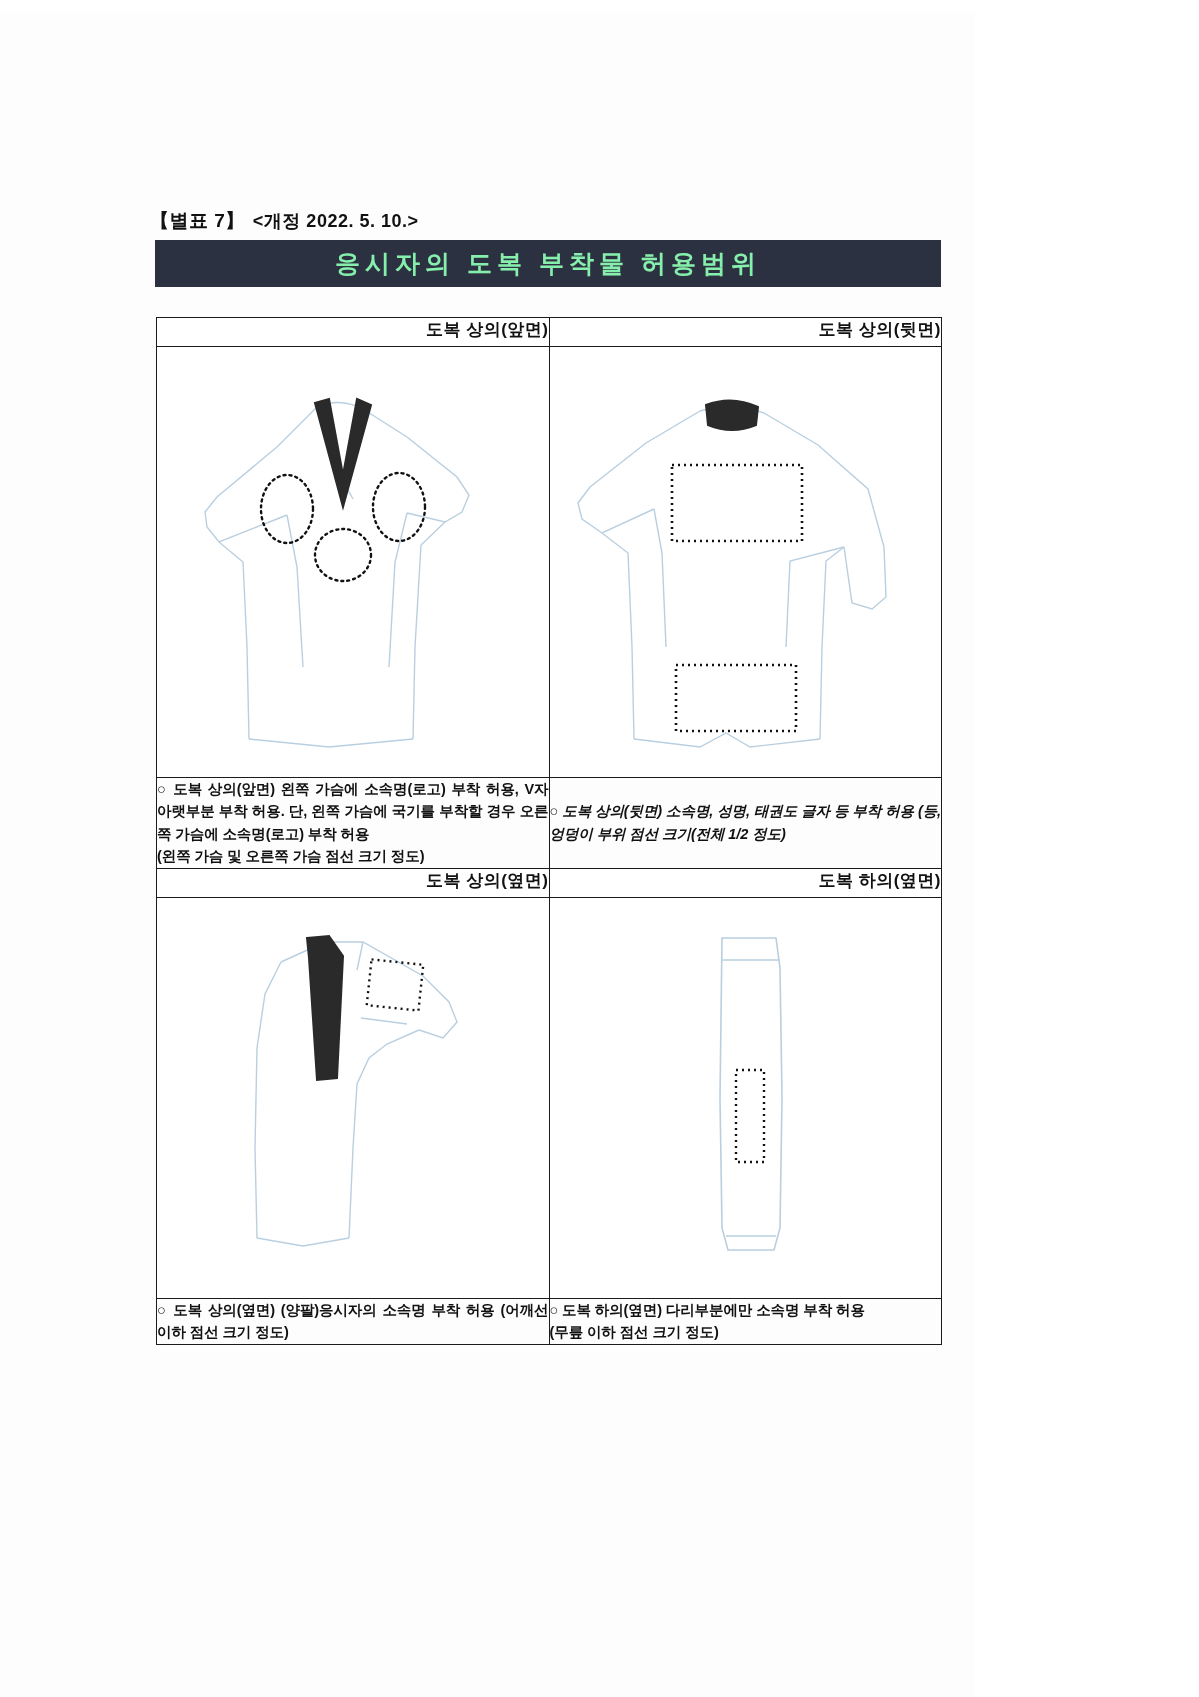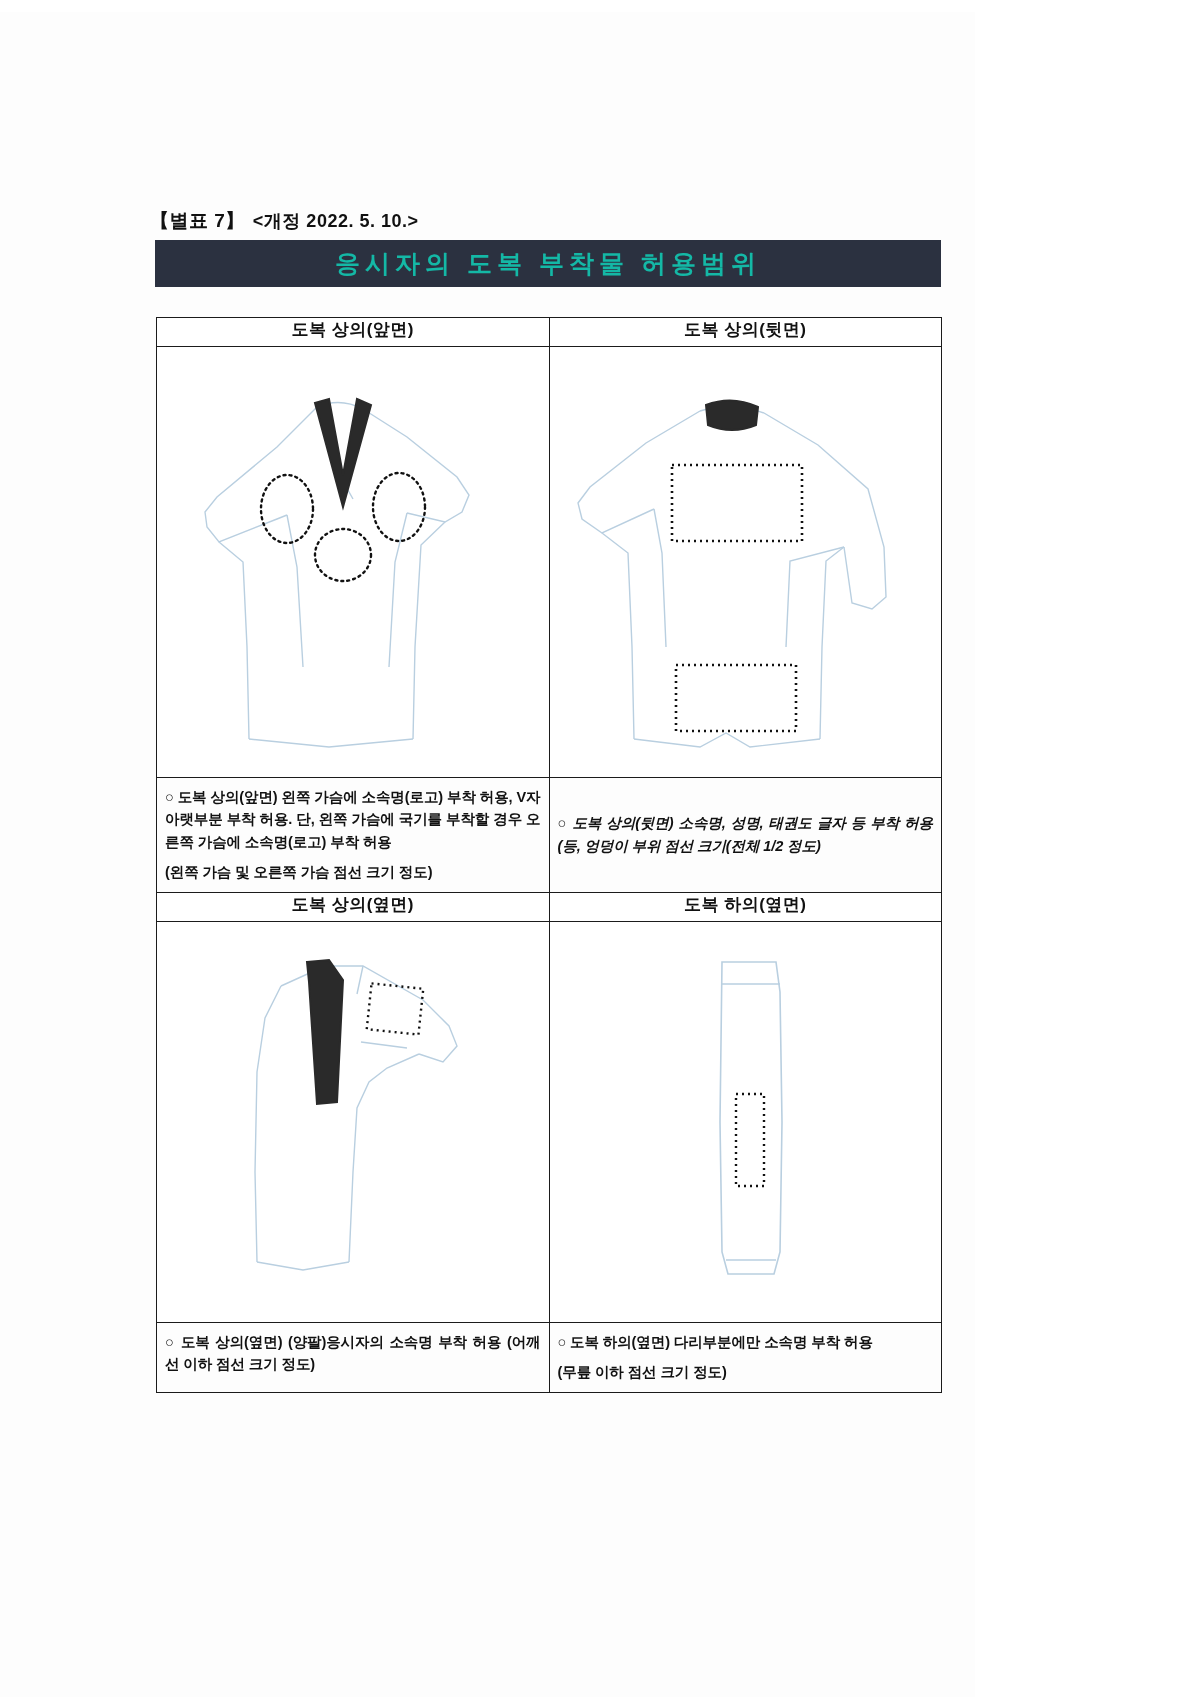--- a/index.html
+++ b/index.html
@@ -37,21 +37,21 @@
     margin-left: 8px;
   }
   
   .title-bar {
     position: absolute;
     left: 155px;
     top: 228px;
     width: 786px;
     height: 47px;
     background: #2b3140;
-    color: #14b8a6;
+    color: #86efac;
     display: flex;
     align-items: center;
     justify-content: center;
     font-size: 25px;
     font-weight: bold;
     letter-spacing: 5px;
   }
   
   .table {
     position: absolute;
@@ -61,21 +61,21 @@
     border-collapse: collapse;
     table-layout: fixed;
   }
   .table td, .table th {
     border: 1px solid #1b1b1b;
     padding: 0;
     vertical-align: top;
   }
   .col-head {
     height: 28px;
-    text-align: center;
+    text-align: right;
     font-size: 17px;
     font-weight: bold;
     letter-spacing: 0.5px;
     vertical-align: middle;
     background: #ffffff;
   }
   .fig-cell {
     height: 430px;
     background: #ffffff;
     position: relative;
@@ -84,21 +84,21 @@
     height: 400px;
   }
   .note-cell {
     font-size: 14.5px;
     line-height: 1.55;
     padding: 6px 7px 7px 7px;
     font-weight: bold;
     letter-spacing: -0.1px;
   }
   .note-cell p {
-    margin: 8px;
+    margin: 0;
     text-align: justify;
   }
   .note-cell p.center {
     text-align: left;
   }
   .note-cell.vmid {
     vertical-align: middle;
     font-style: italic;
   }
   .figure-svg {

